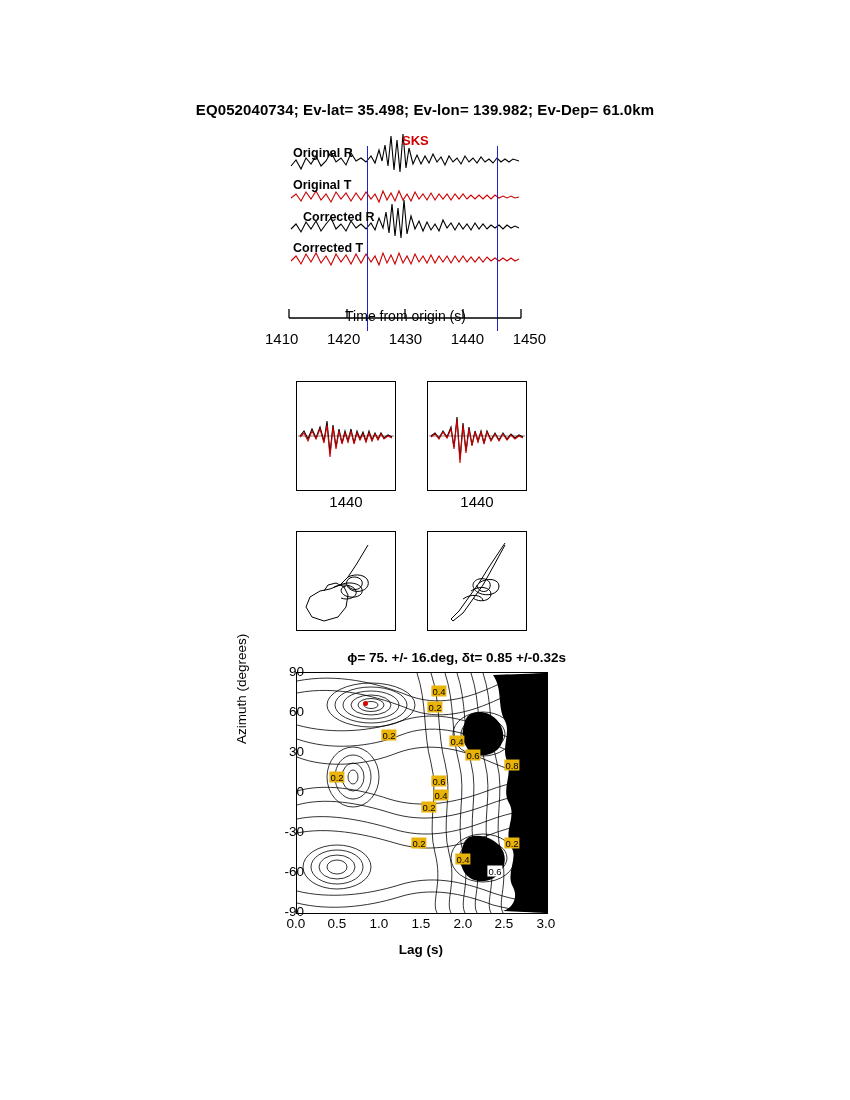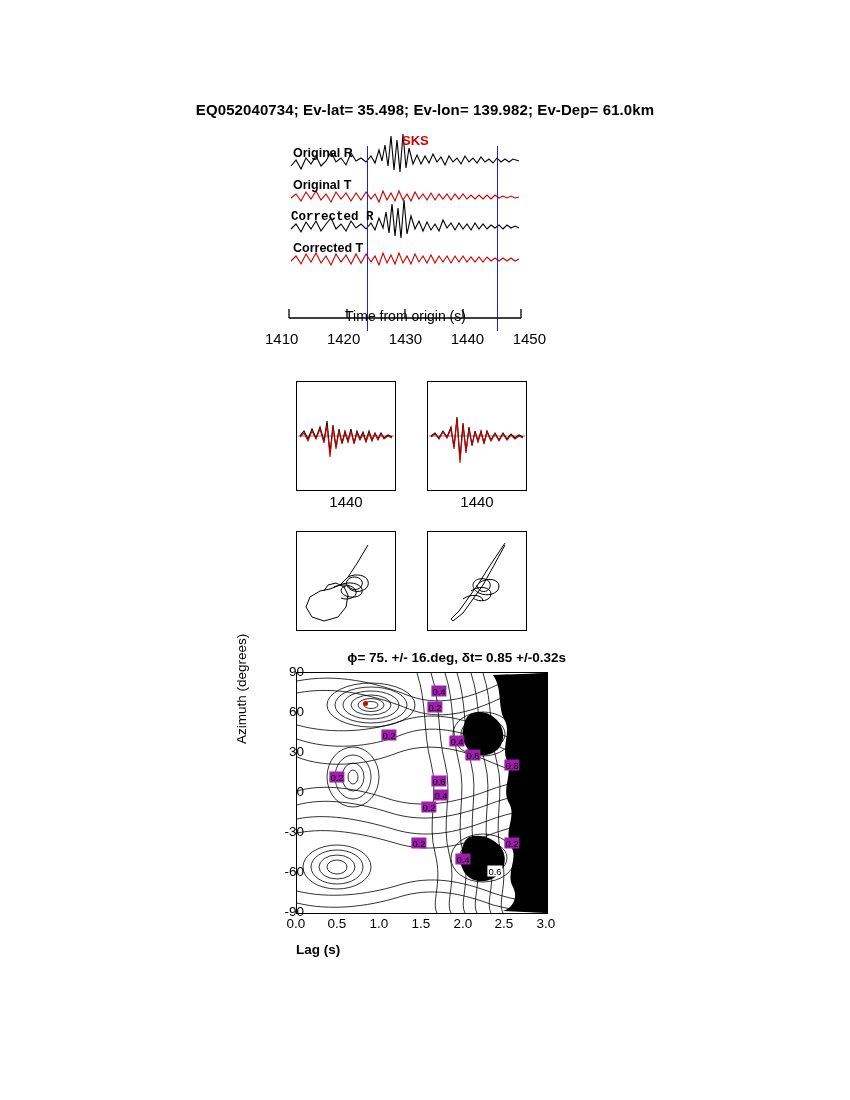--- a/index.html
+++ b/index.html
@@ -71,42 +71,42 @@
   #contourBox{position:absolute;left:40px;top:20px;width:250px;height:240px;border:1.2px solid #000;}
   .ylab{
     position:absolute;left:-22px;top:92px;transform:rotate(-90deg);
     transform-origin:left top;font-size:13.5px;white-space:nowrap;
   }
   .ytick{
     position:absolute;right:252px;text-align:right;width:44px;
     font-size:13.5px;transform:translateY(-8px);
   }
   .xtick{position:absolute;top:264px;font-size:13.5px;transform:translateX(-50%);}
-  .xlab{position:absolute;left:40px;width:250px;text-align:left;top:290px;font-size:13.5px;font-weight:bold;}
+  .xlab{position:absolute;left:40px;width:250px;text-align:center;top:290px;font-size:13.5px;font-weight:bold;}
   .redpt{position:absolute;width:5px;height:5px;background:#e00000;border-radius:50%;}
   .clab{
-    position:absolute;background:#a21caf;font-size:9.5px;padding:0 1px;
+    position:absolute;background:#eab308;font-size:9.5px;padding:0 1px;
     transform:translate(-50%,-50%);line-height:11px;font-family:"Liberation Sans",sans-serif;
   }
   .clab.dark{background:#fff;color:#000;}
 </style>
 </head>
 <body>
 
 <div class="page">
 
   <div class="hdr" id="hdr2">EQ052040734; Ev-lat=  35.498; Ev-lon= 139.982; Ev-Dep= 61.0km</div>
 
   <div id="panelA">
 
     <div class="sks-label">SKS</div>
 
     <div class="wf-label" style="left:10px;top:18px;">Original R</div>
     <div class="wf-label" style="left:10px;top:50px;">Original T</div>
-    <div class="wf-label" style="left:8px;top:82px;font-family:Liberation Mono, monospace;">Corrected R</div>
+    <div class="wf-label" style="left:20px;top:82px;">Corrected R</div>
     <div class="wf-label" style="left:10px;top:113px;">Corrected T</div>
 
     <svg width="245" height="180" viewBox="0 0 245 180" style="position:absolute;left:0;top:0;">
 
       <polyline fill="none" stroke="#000" stroke-width="1.1" points="8,38 13,32 18,41 23,30 28,36 33,28 38,38 43,33 48,24 53,34 58,30 63,37 68,25 73,33 78,30 83,34 88,28 92,35 96,22 99,33 102,17 105,38 108,8 111,42 114,12 117,44 120,6 123,40 126,20 130,36 134,27 138,36 142,28 146,35 150,26 154,34 158,29 162,37 166,28 170,34 174,30 178,36 182,28 186,34 190,30 194,35 198,29 202,34 206,31 210,35 214,30 218,34 222,31 226,34 230,31 236,33"></polyline>
 
       <polyline fill="none" stroke="#cc0000" stroke-width="1.1" points="8,70 13,66 18,73 23,64 28,71 33,63 38,72 43,66 48,74 53,64 58,71 63,65 68,73 73,65 78,72 83,64 88,71 92,66 96,74 100,63 104,72 108,65 112,73 116,63 120,72 124,66 128,73 132,64 136,71 140,66 144,72 148,65 152,72 156,66 160,71 164,66 168,72 172,66 176,71 180,66 184,71 188,67 192,71 196,67 200,71 204,67 208,71 212,67 216,70 220,68 224,70 228,68 232,70 236,69"></polyline>
 
       <polyline fill="none" stroke="#000" stroke-width="1.1" points="8,101 13,96 18,104 23,94 28,101 33,93 38,103 43,96 48,90 53,101 58,96 63,103 68,93 73,100 78,96 83,101 88,95 92,102 96,90 100,100 103,84 106,105 109,76 112,108 115,80 118,110 121,72 124,106 128,88 132,101 136,93 140,103 144,94 148,102 152,96 156,103 160,92 164,100 168,95 172,102 176,95 180,101 184,96 188,102 192,95 196,101 200,96 204,101 208,97 212,100 216,97 220,101 224,97 228,100 232,98 236,100"></polyline>
 

